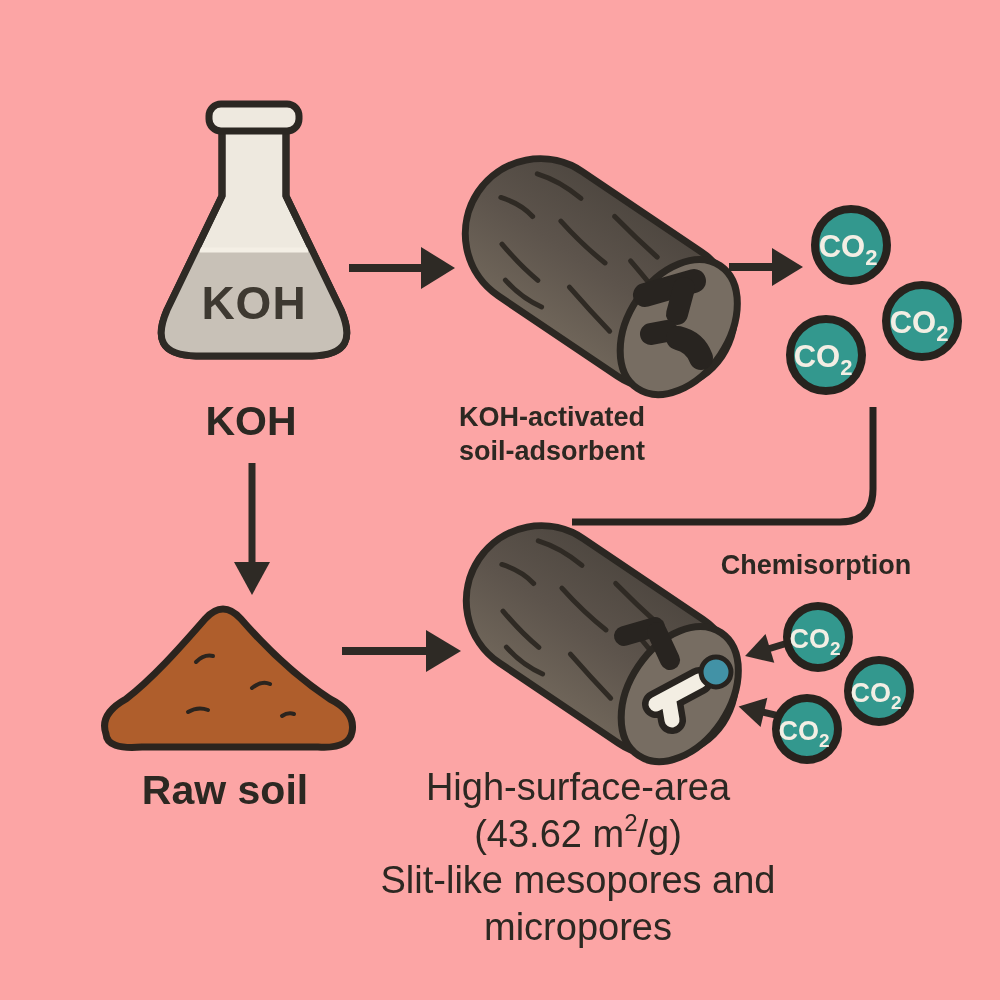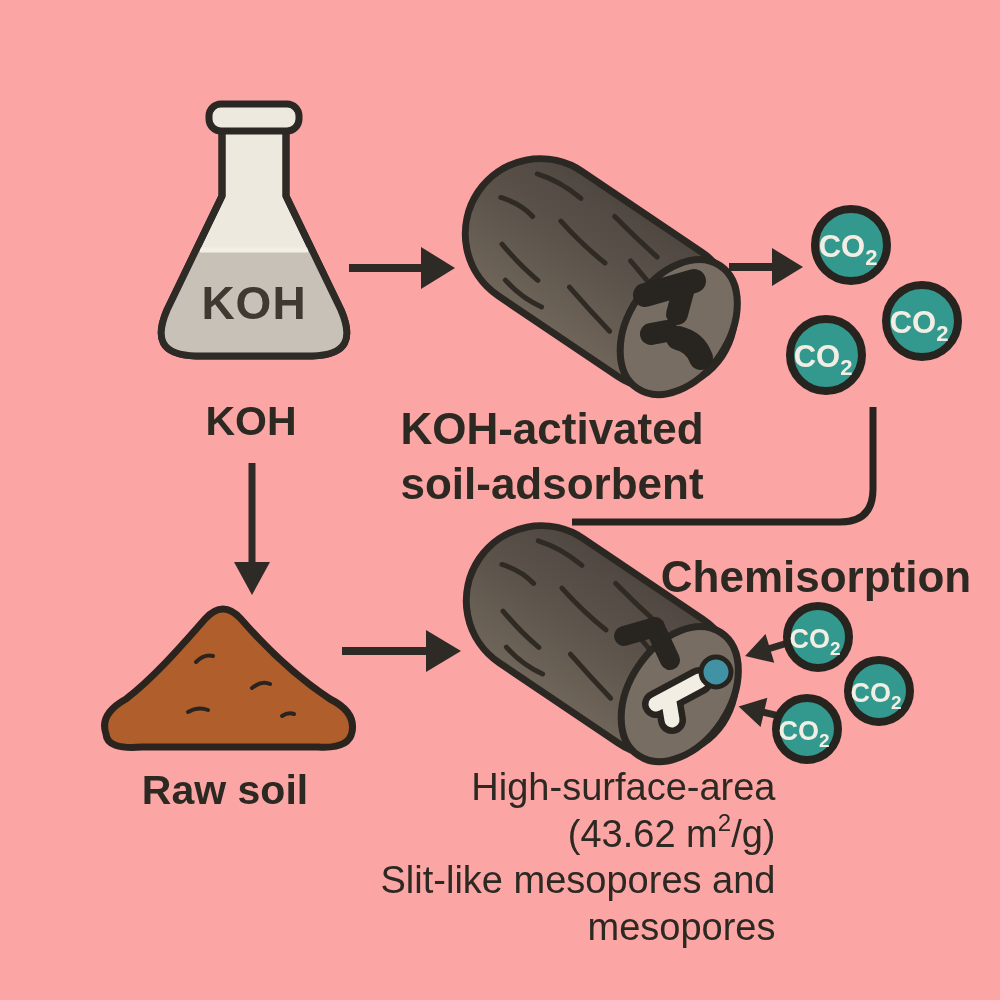--- a/index.html
+++ b/index.html
@@ -7,28 +7,28 @@
     position:relative;
     width:1000px;height:1000px;
     background:#fca5a5;
     overflow:hidden;
     font-family:"Liberation Sans","DejaVu Sans",sans-serif;
   }
   .layer{position:absolute;left:0;top:0;}
   .label{
     position:absolute;
     transform:translateX(-50%);
-    text-align:right;
+    text-align:center;
     color:#2c2822;
     white-space:nowrap;
   }
   .bold{font-weight:700;}
   .flask-inner{font-size:46px;font-weight:700;color:#3e3931;letter-spacing:1px;}
   .caption-lg{font-size:41px;line-height:1.2;}
-  .caption-md{font-size:44px;line-height:1.25;}
+  .caption-md{font-size:27px;line-height:1.25;}
   .caption-body{font-size:38px;font-weight:400;line-height:1.22;}
   .caption-body sup{font-size:24px;position:relative;top:-2px;vertical-align:super;}
   
   .ink-stroke{stroke:#2e2a25;fill:none;}
   .arrow-shaft{stroke:#2e2a25;stroke-width:8;}
   .arrow-head{fill:#2e2a25;stroke:none;}
   .capsule{fill:url(#logGrad);stroke:#2b2722;stroke-width:7;stroke-linejoin:round;}
   .face{fill:#776d62;stroke:#2b2722;stroke-width:7;}
   .slash{stroke:#2f2a24;stroke-width:5;fill:none;stroke-linecap:round;}
   .pore{stroke:#282420;fill:none;stroke-linecap:round;stroke-linejoin:round;}
@@ -190,16 +190,16 @@
   <div class="label caption-lg" style="left:225px;top:766px;">
     <div class="bold">Raw soil</div>
   </div>
 
   <div class="label caption-md bold" style="left:816px;top:549px;">Chemisorption</div>
 
   <div class="label caption-body" style="left:578px;top:764px;">
     <div>High-surface-area</div>
     <div><span>(43.62 m</span><sup>2</sup><span>/g)</span></div>
     <div>Slit-like mesopores and</div>
-    <div>mesopores</div>
+    <div>micropores</div>
   </div>
 
 </div>
 
 </body></html>

